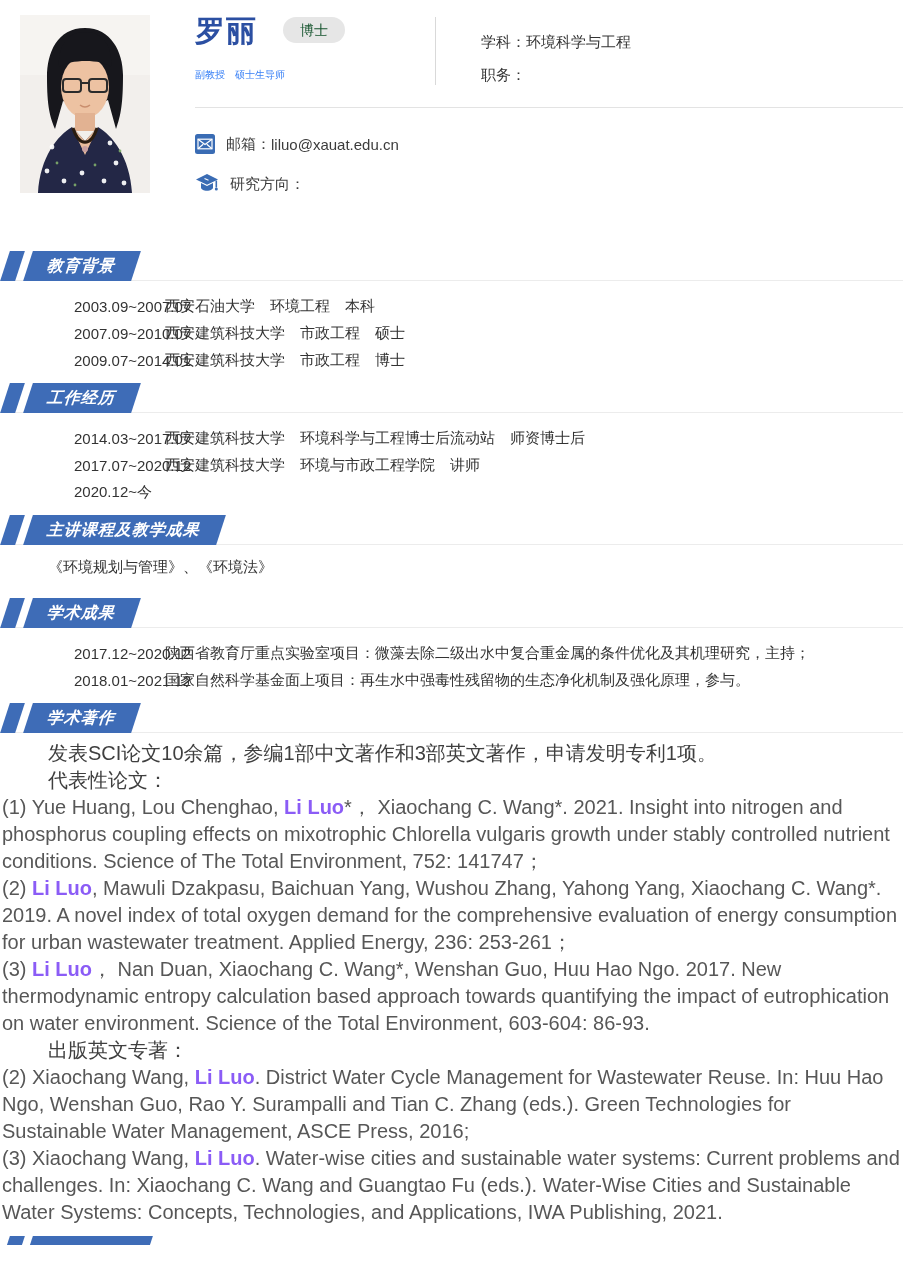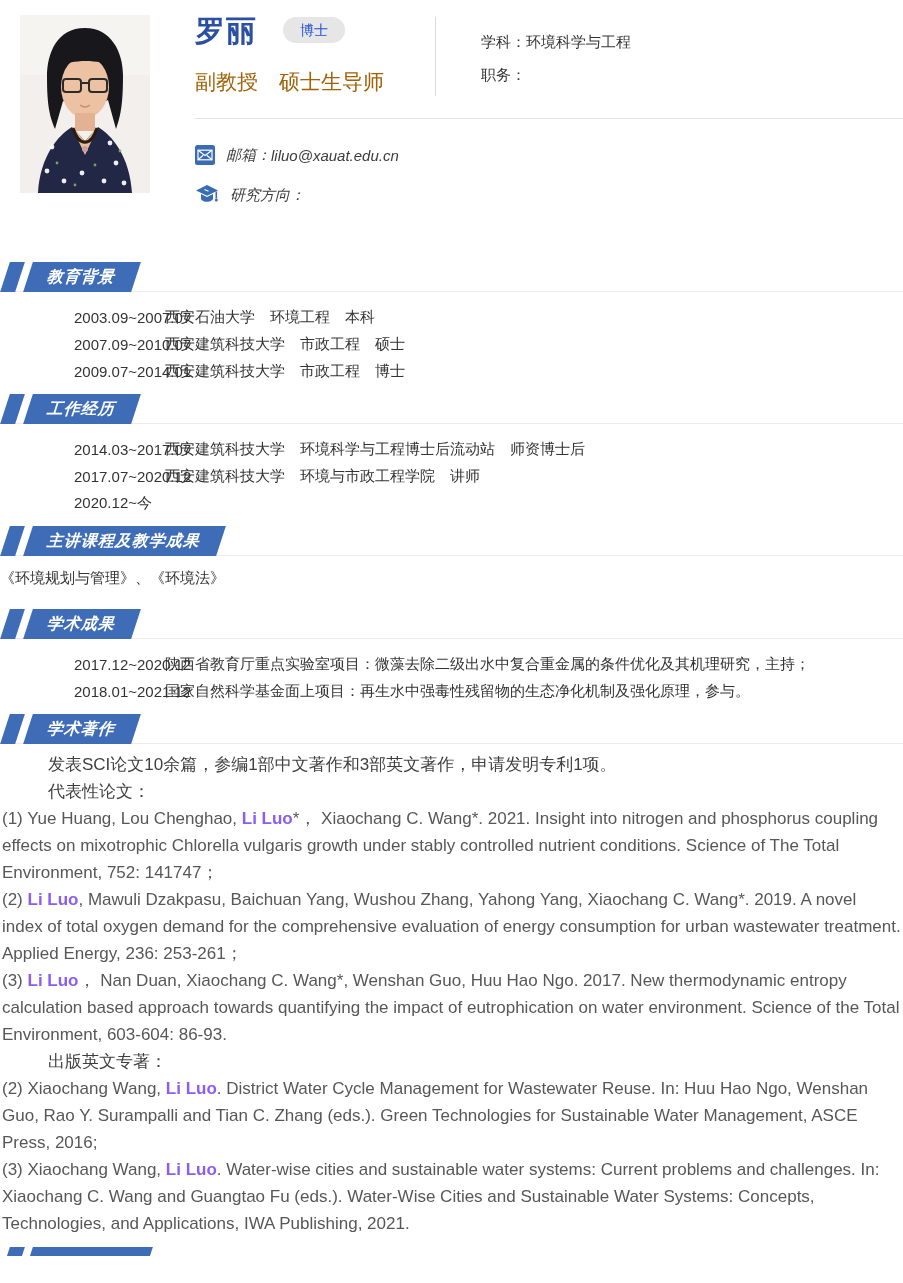--- a/index.html
+++ b/index.html
@@ -12,27 +12,27 @@
   .page { width:903px; overflow:hidden; background:#fff; }
 
   
   .header { display:flex; padding:15px 0 0 20px; }
   .photo { width:130px; height:178px; flex:none; overflow:hidden; }
   .header-main { flex:1; margin-left:45px; }
   .header-top { display:flex; border-bottom:1px solid #e3e3e3; padding-bottom:22px; min-height:88px; }
   .header-left { width:240px; flex:none; }
   .name-row { display:flex; align-items:flex-start; }
   .name { font-size:30px; line-height:32px; font-weight:bold; color:#2b4fa2; letter-spacing:1px; }
-  .badge { background:#e6e6e6; color:#1d4ed8; font-size:14px; line-height:14px; border-radius:13px; padding:6px 17px; margin:2px 0 0 26px; white-space:nowrap; }
-  .titles { margin-top:21px; font-size:21px; color:#a16207; }
+  .badge { background:#e6e6e6; color:#14532d; font-size:14px; line-height:14px; border-radius:13px; padding:6px 17px; margin:2px 0 0 26px; white-space:nowrap; }
+  .titles { margin-top:21px; font-size:10px; color:#3b82f6; }
   .v-divider { width:1px; background:#d9d9d9; margin:2px 0 0 0; flex:none; }
   .header-right { padding-left:45px; font-size:15px; }
   .hr-row { margin-top:18px; }
   .hr-row + .hr-row { margin-top:14px; }
-  .contact { padding-top:26px;font-style:italic; }
+  .contact { padding-top:26px; }
   .contact-row { display:flex; align-items:center; margin-bottom:19px; font-size:15px; color:#3c3c3c; }
   .contact-row .ic { flex:none; margin-right:11px; display:flex; }
 
   
   .banner { position:relative; height:30px; border-bottom:1px solid #ececec; }
   .banner.first { margin-top:36px; }
   .banner-notch {
     position:absolute; left:5px; top:0; width:15px; height:30px;
     background:#3e6cb7; transform:skewX(-18deg);
   }
@@ -47,25 +47,25 @@
   .banner-clip { height:9px; overflow:hidden; margin-top:10px; }
 
   
   .rows { padding:12px 0 9px; }
   .crow { display:flex; align-items:center; height:27px; font-size:15px; color:#333; }
   .period { flex:none; width:165px; padding-left:74px; white-space:nowrap; }
   .detail { flex:1; white-space:nowrap; }
 
   
   .course-area { padding:9px 0 17px; }
-  .course-line { height:27px; display:flex; align-items:center; font-size:15px; color:#333; }
+  .course-line { height:27px; display:flex; align-items:center; padding-left:48px; font-size:15px; color:#333; }
 
   
   .pubs { padding:7px 2px 0 2px; }
-  .para { margin:0; font-size:17px; line-height:27px; color:#575757; }
+  .para { margin:0; font-size:20px; line-height:27px; color:#575757; }
   .para.indent { padding-left:46px; color:#3f3f3f; }
   .para b { color:#8b5cf6; }
 </style>
 </head>
 <body>
 
 <div class="page">
 
   <div class="header">
     <div class="photo">

